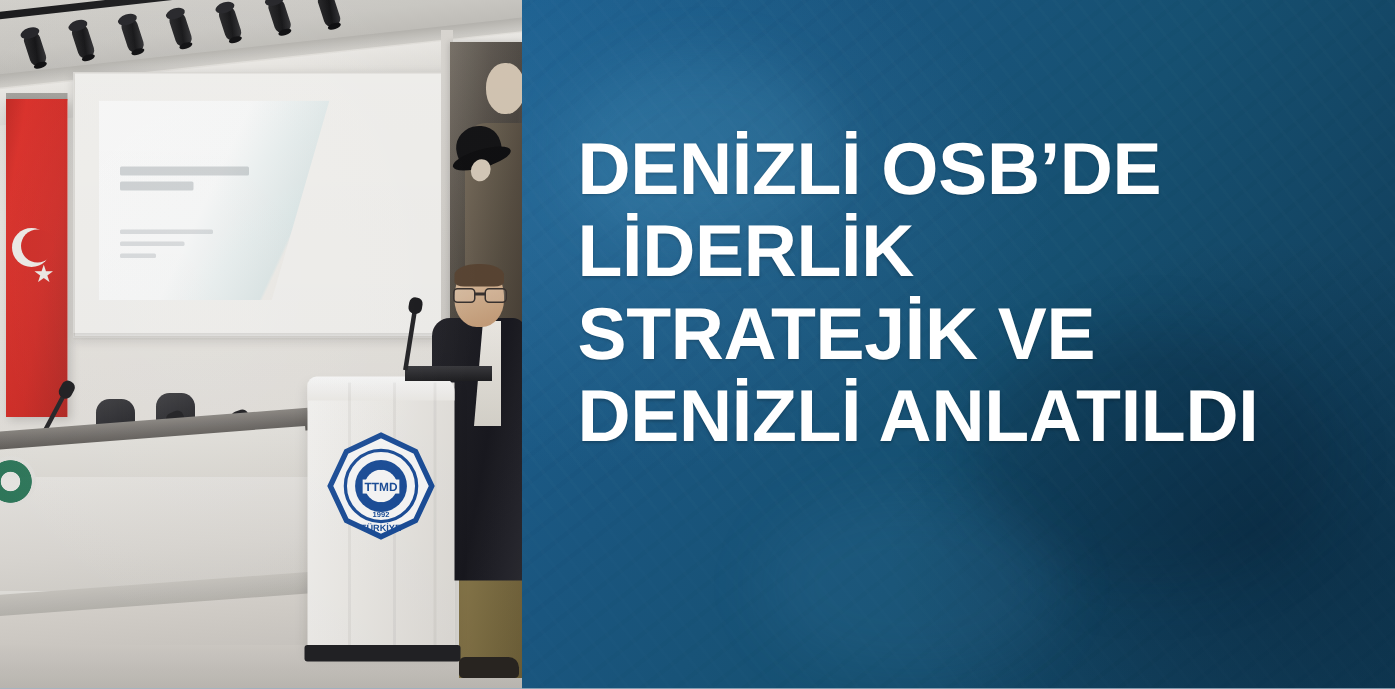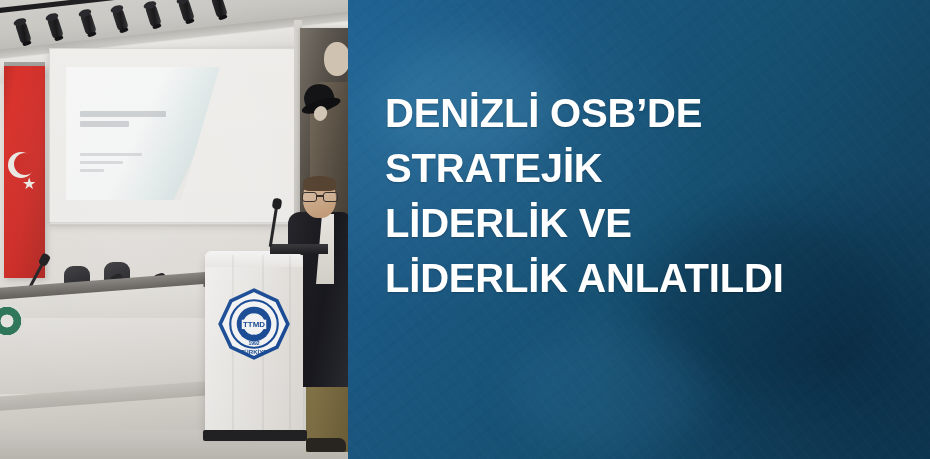--- a/index.html
+++ b/index.html
@@ -399,21 +399,21 @@
   #headline {
     position: absolute;
     left: 37px;
     top: 86px;
     width: 520px;
   }
   #headline .hl-line {
     color: #ffffff;
     font-family: "Liberation Sans", sans-serif;
     font-weight: bold;
-    font-size: 40px;
+    font-size: 49px;
     line-height: 55px;
     letter-spacing: -0.2px;
     white-space: nowrap;
     text-shadow: 0 1px 2px rgba(0,0,0,.22);
   }
 </style>
 </head>
 <body>
 
 <div id="card">
@@ -527,19 +527,19 @@
   </div>
 
   <div id="headline-panel">
     <div class="panel-texture"></div>
     <div class="panel-blotch" style="left:30px;  top:40px;  width:180px; height:120px; background:rgba(90,165,205,.16);"></div>
     <div class="panel-blotch" style="left:300px; top:220px; width:240px; height:170px; background:rgba(5,30,50,.20);"></div>
     <div class="panel-blotch" style="left:160px; top:330px; width:200px; height:120px; background:rgba(80,150,195,.10);"></div>
 
     <div id="headline">
       <div class="hl-line">DENİZLİ OSB’DE</div>
-      <div class="hl-line">STRATEJİK</div>
-      <div class="hl-line">LİDERLİK VE</div>
-      <div class="hl-line">LİDERLİK ANLATILDI</div>
+      <div class="hl-line">LİDERLİK</div>
+      <div class="hl-line">STRATEJİK VE</div>
+      <div class="hl-line">DENİZLİ ANLATILDI</div>
     </div>
   </div>
 
 </div>
 
 </body></html>

